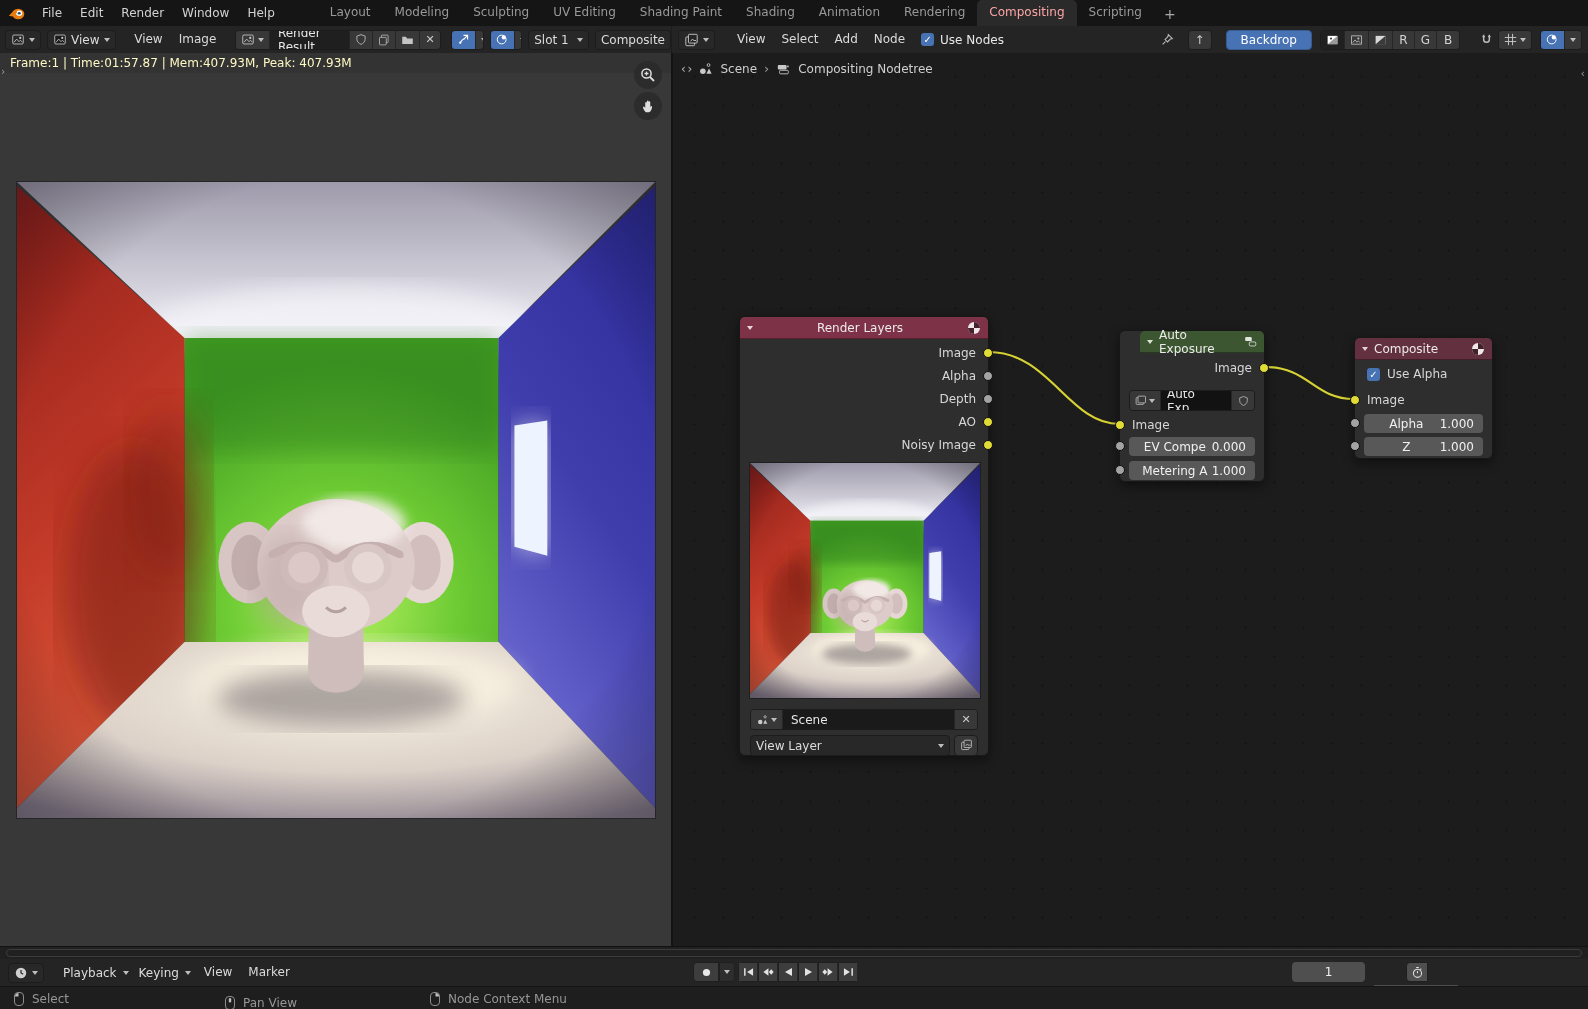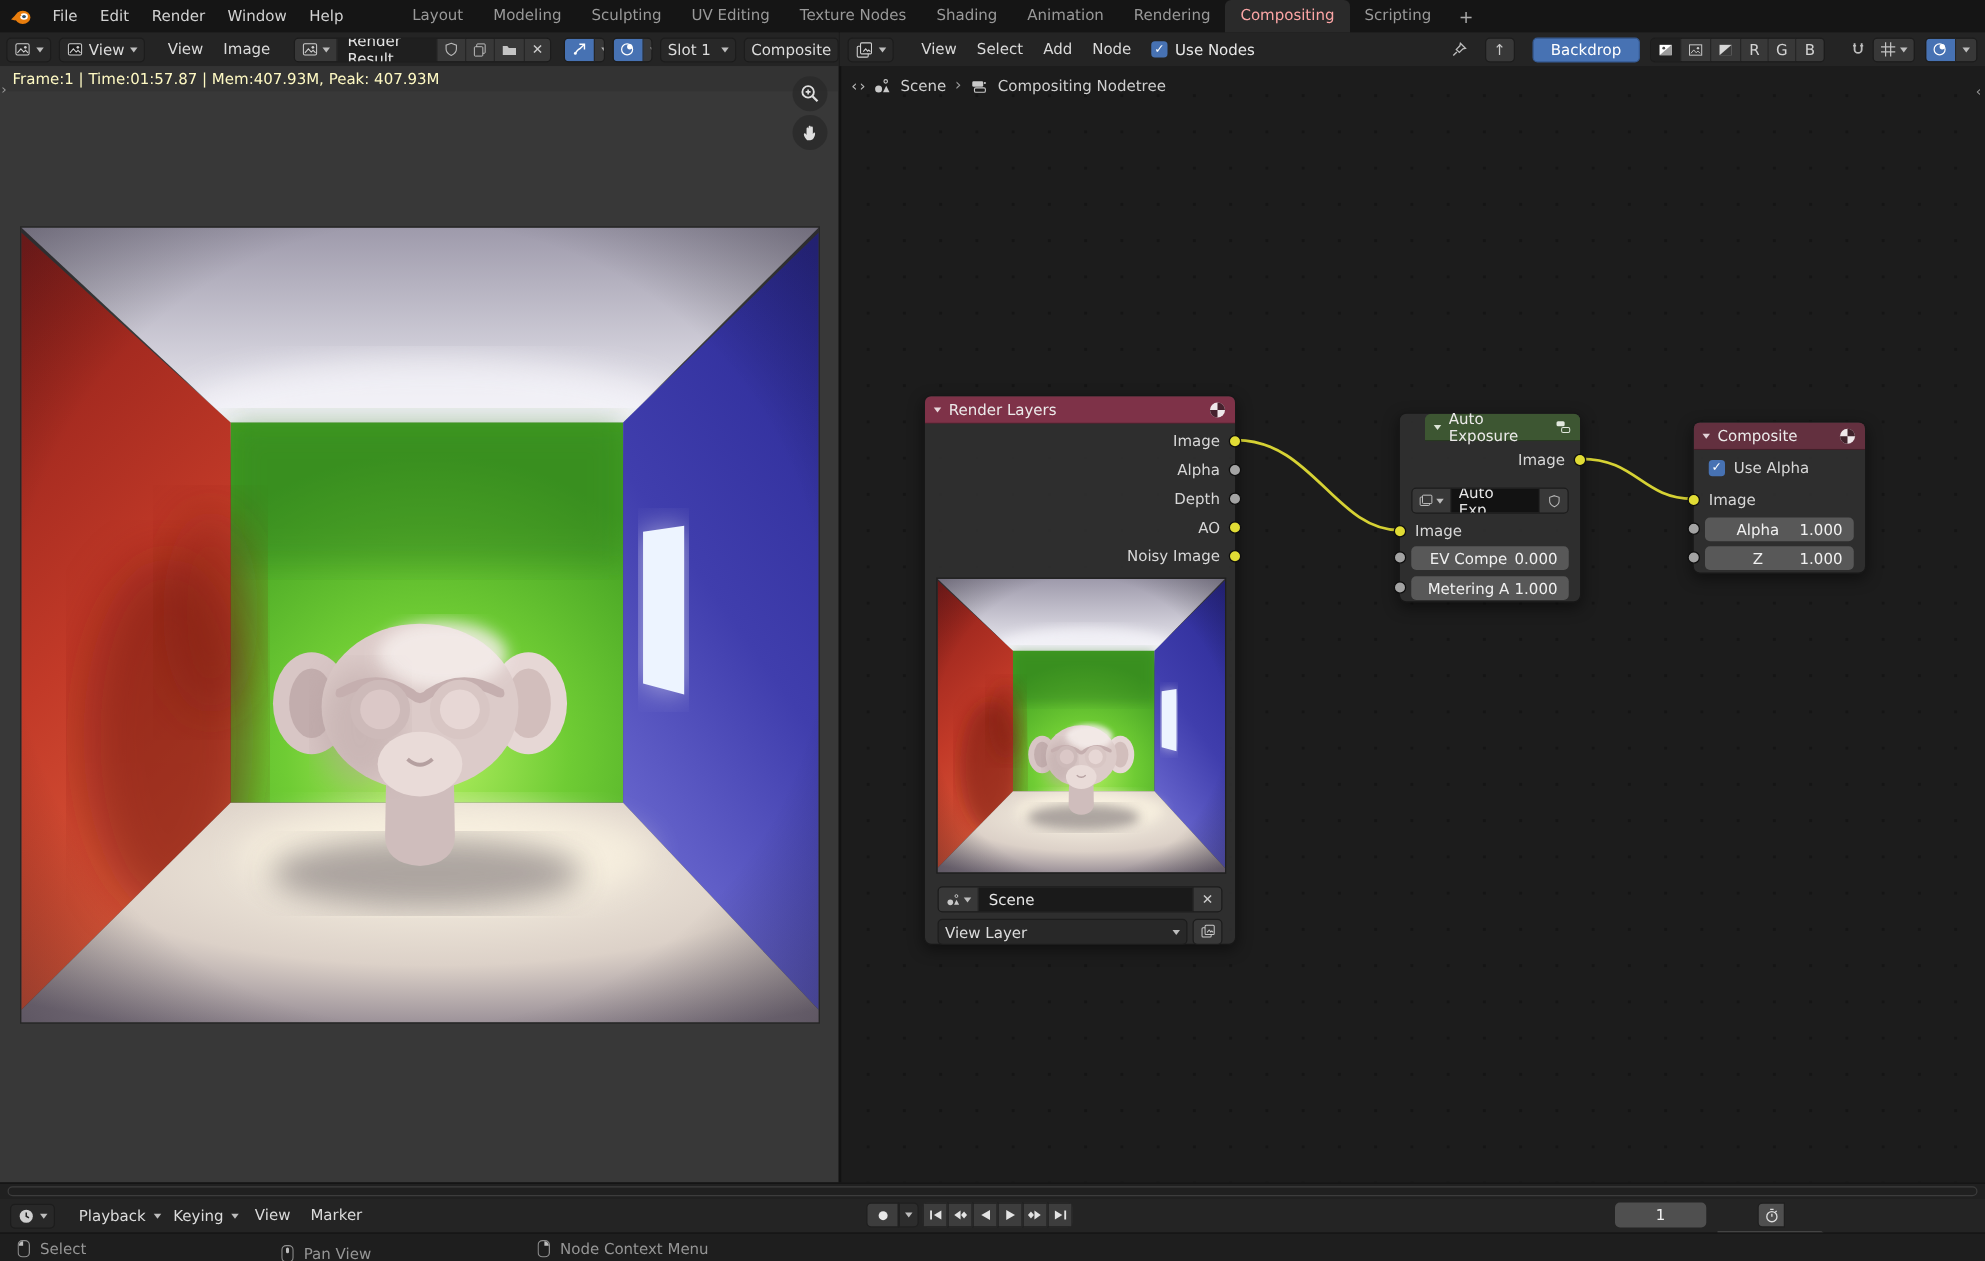--- a/index.html
+++ b/index.html
@@ -121,21 +121,21 @@
   <span class="tb-menu">File</span>
   <span class="tb-menu">Edit</span>
   <span class="tb-menu">Render</span>
   <span class="tb-menu">Window</span>
   <span class="tb-menu">Help</span>
   <div id="tabs">
     <span class="tab">Layout</span>
     <span class="tab">Modeling</span>
     <span class="tab">Sculpting</span>
     <span class="tab">UV Editing</span>
-    <span class="tab">Texture Nodes</span>
+    <span class="tab">Shading Paint</span>
     <span class="tab">Shading</span>
     <span class="tab">Animation</span>
     <span class="tab">Rendering</span>
     <span class="tab active">Compositing</span>
     <span class="tab">Scripting</span>
     <span class="tab-add">+</span>
   </div>
 </div>
 
 <div id="hdr">
@@ -428,21 +428,21 @@
       <span>Compositing Nodetree</span>
     </div>
     <span class="edge-chev" style="right:3px; top:14px;">‹</span>
 
     <svg class="abs" width="917" height="893" style="left:0; top:0; pointer-events:none;">
       <path d="M316,299 C376,299 396,371 446,371" fill="none" stroke="#d6d234" stroke-width="2.2"></path>
       <path d="M592,314 C636,314 641,346 681,346" fill="none" stroke="#d6d234" stroke-width="2.2"></path>
     </svg>
 
     <div class="node" style="left:66px; top:263px; width:250px; height:440px;">
-      <div class="nhead" style="background: rgb(126, 50, 72);">
+      <div class="nhead" style="background: rgb(126, 50, 72); text-align: center;">
         <span class="chev" style="border-top-color:#e8d7dc;"></span>
         <span class="title">Render Layers</span>
         <svg width="14" height="14" viewBox="0 0 14 14">
             <circle cx="7" cy="7" r="6" fill="#efe7ea"></circle>
             <path d="M7 1A6 6 0 0 1 13 7L7 7Z" fill="#46222e"></path>
             <path d="M7 13A6 6 0 0 1 1 7L7 7Z" fill="#46222e"></path>
           </svg>
       </div>
       <div class="nrow right" style="top:25px; height:22px;">
           <span>Image</span>

